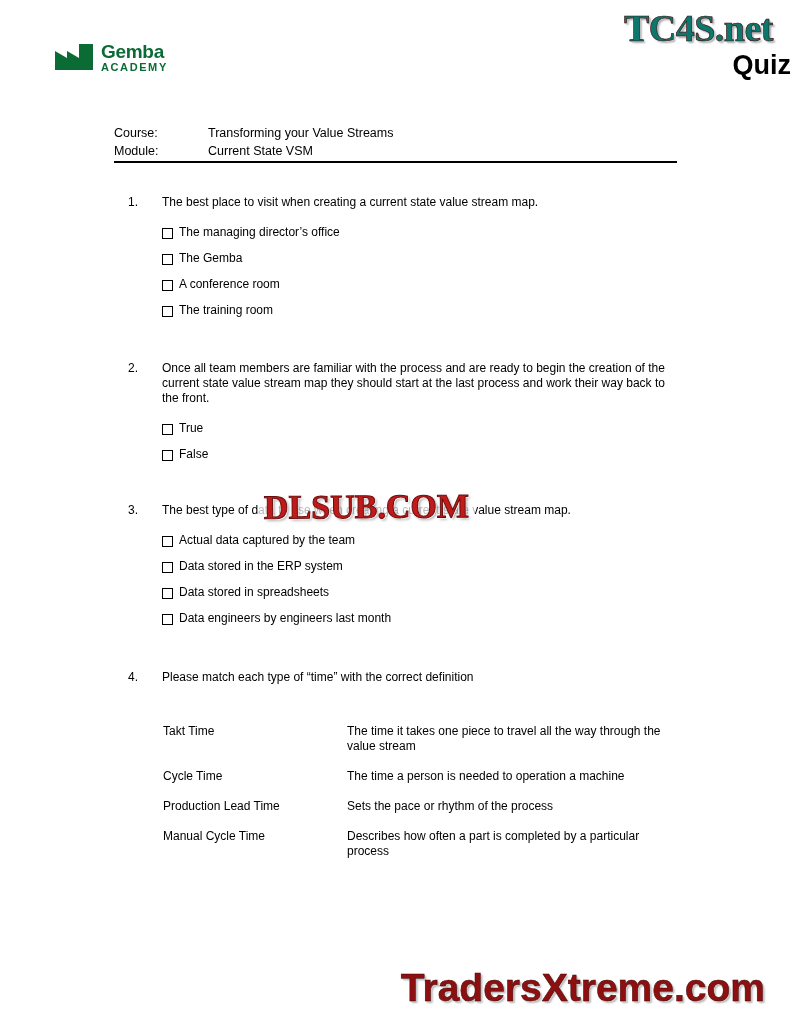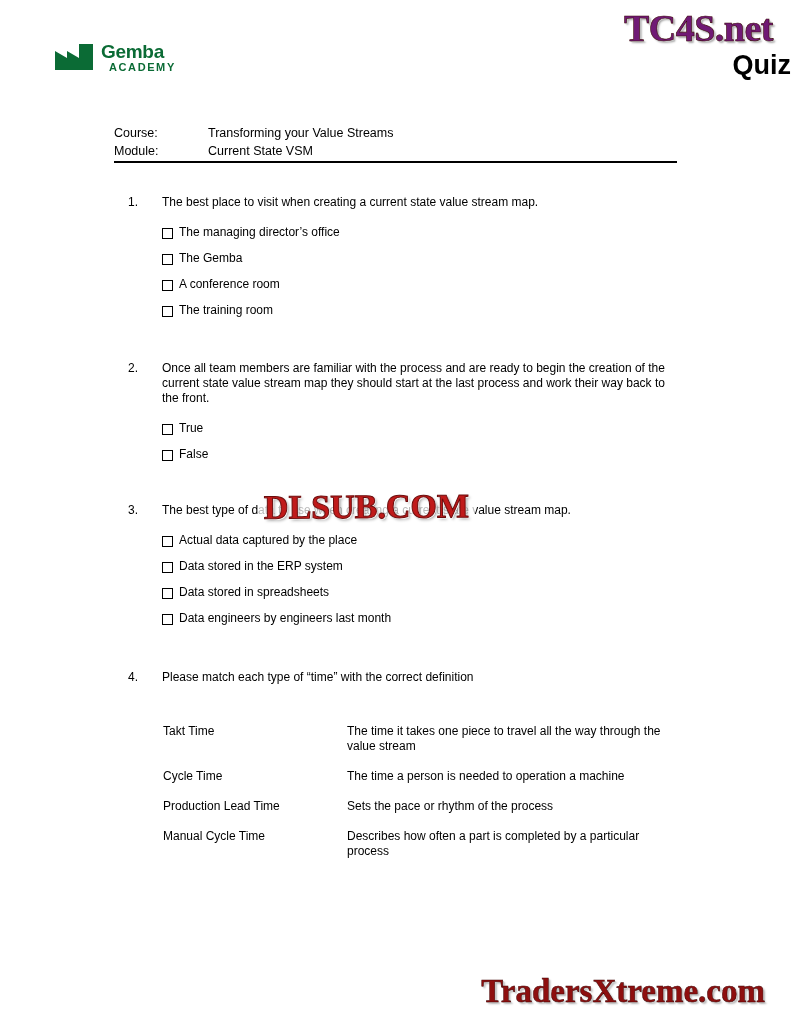--- a/index.html
+++ b/index.html
@@ -23,32 +23,32 @@
   }
 
   
   .wm-topright {
     position: absolute;
     top: 6px;
     right: 18px;
     font-family: "Liberation Serif", serif;
     font-weight: bold;
     font-size: 38px;
-    color: #701a75;
+    color: #0f766e;
     letter-spacing: -0.5px;
     text-shadow: 1px 1px 0 #c9c9c9, 2px 2px 2px rgba(0,0,0,0.35);
     -webkit-text-stroke: 0.6px #3a0606;
   }
   .wm-bottomright {
     position: absolute;
     bottom: 14px;
     right: 26px;
-    font-family: Liberation Serif, serif;
-    font-weight: bold;
-    font-size: 33px;
+    font-family: Liberation Sans, sans-serif;
+    font-weight: bold;
+    font-size: 39px;
     color: #8e0f0f;
     text-shadow: 1px 1px 0 #cccccc, 2px 2px 2px rgba(0,0,0,0.3);
     -webkit-text-stroke: 0.5px #400505;
   }
   .wm-center {
     position: absolute;
     left: 258px;
     top: 487px;
     font-family: "Liberation Serif", serif;
     font-weight: bold;
@@ -87,21 +87,20 @@
     letter-spacing: -0.3px;
     display: block;
   }
   .logo-sub {
     font-size: 11px;
     font-weight: bold;
     color: #0b6b35;
     letter-spacing: 1.6px;
     display: block;
     margin-top: 1px;
-    margin-left: 8px;
   }
 
   .doc-title {
     position: absolute;
     left: 0;
     right: 0;
     top: 50px;
     text-align: right;
     font-size: 27px;
     font-weight: bold;
@@ -273,21 +272,21 @@
     </div>
   </div>
 
   <div class="question" style="left:114px; top:503px; width:563px;">
     <div class="q-num">3.</div>
     <div class="q-body">
       <div class="q-text">The best type of data to use when creating a current state value stream map.</div>
       <div class="options">
         <div class="option">
           <div class="checkbox"></div>
-          <div class="option-label">Actual data captured by the place</div>
+          <div class="option-label">Actual data captured by the team</div>
         </div>
         <div class="option">
           <div class="checkbox"></div>
           <div class="option-label">Data stored in the ERP system</div>
         </div>
         <div class="option">
           <div class="checkbox"></div>
           <div class="option-label">Data stored in spreadsheets</div>
         </div>
         <div class="option">

